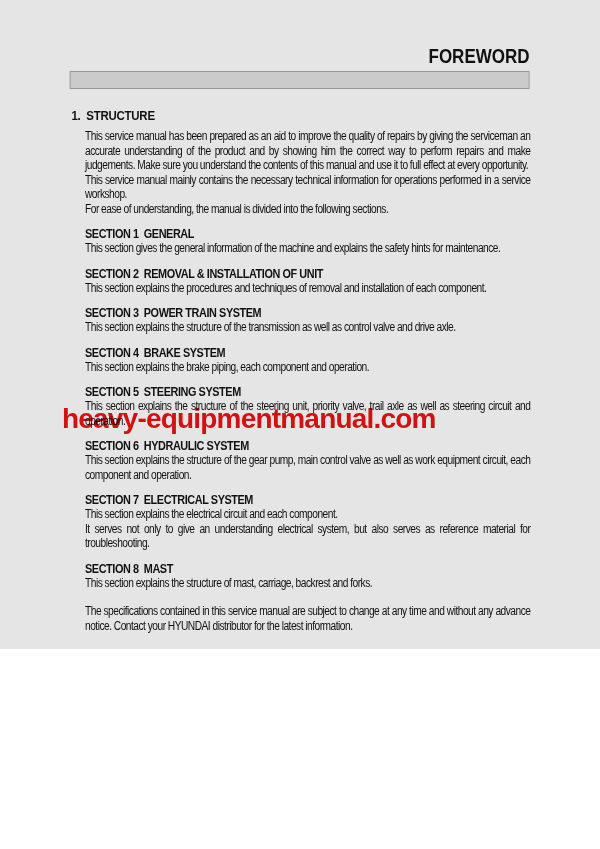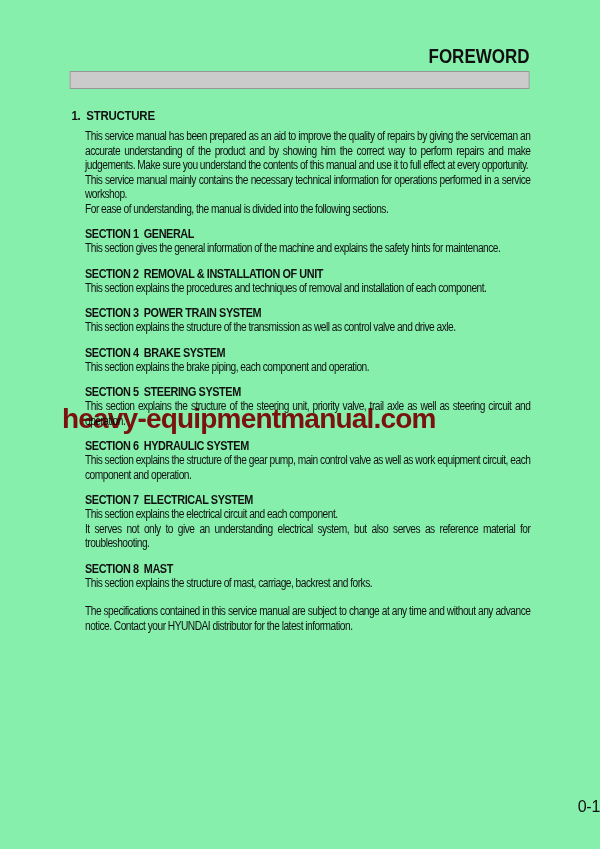--- a/index.html
+++ b/index.html
@@ -2,22 +2,22 @@
 <html><head>
 <meta charset="utf-8">
 <style>
   * { box-sizing: border-box; margin: 0; padding: 0; }
   html, body { background: #ffffff; }
   body { font-family: "Liberation Sans", "DejaVu Sans", sans-serif; color: #1a1a1a; }
 
   .page {
     position: relative;
     width: 600px;
-    height: 849px;
-    background: #86efac;
+    height: 649px;
+    background: #e5e5e5;
     overflow: hidden;
   }
 
   
   .doc {
     position: absolute;
     left: 0; top: 0;
     width: 706px;
     transform: scaleX(0.85);
     transform-origin: 0 0;

